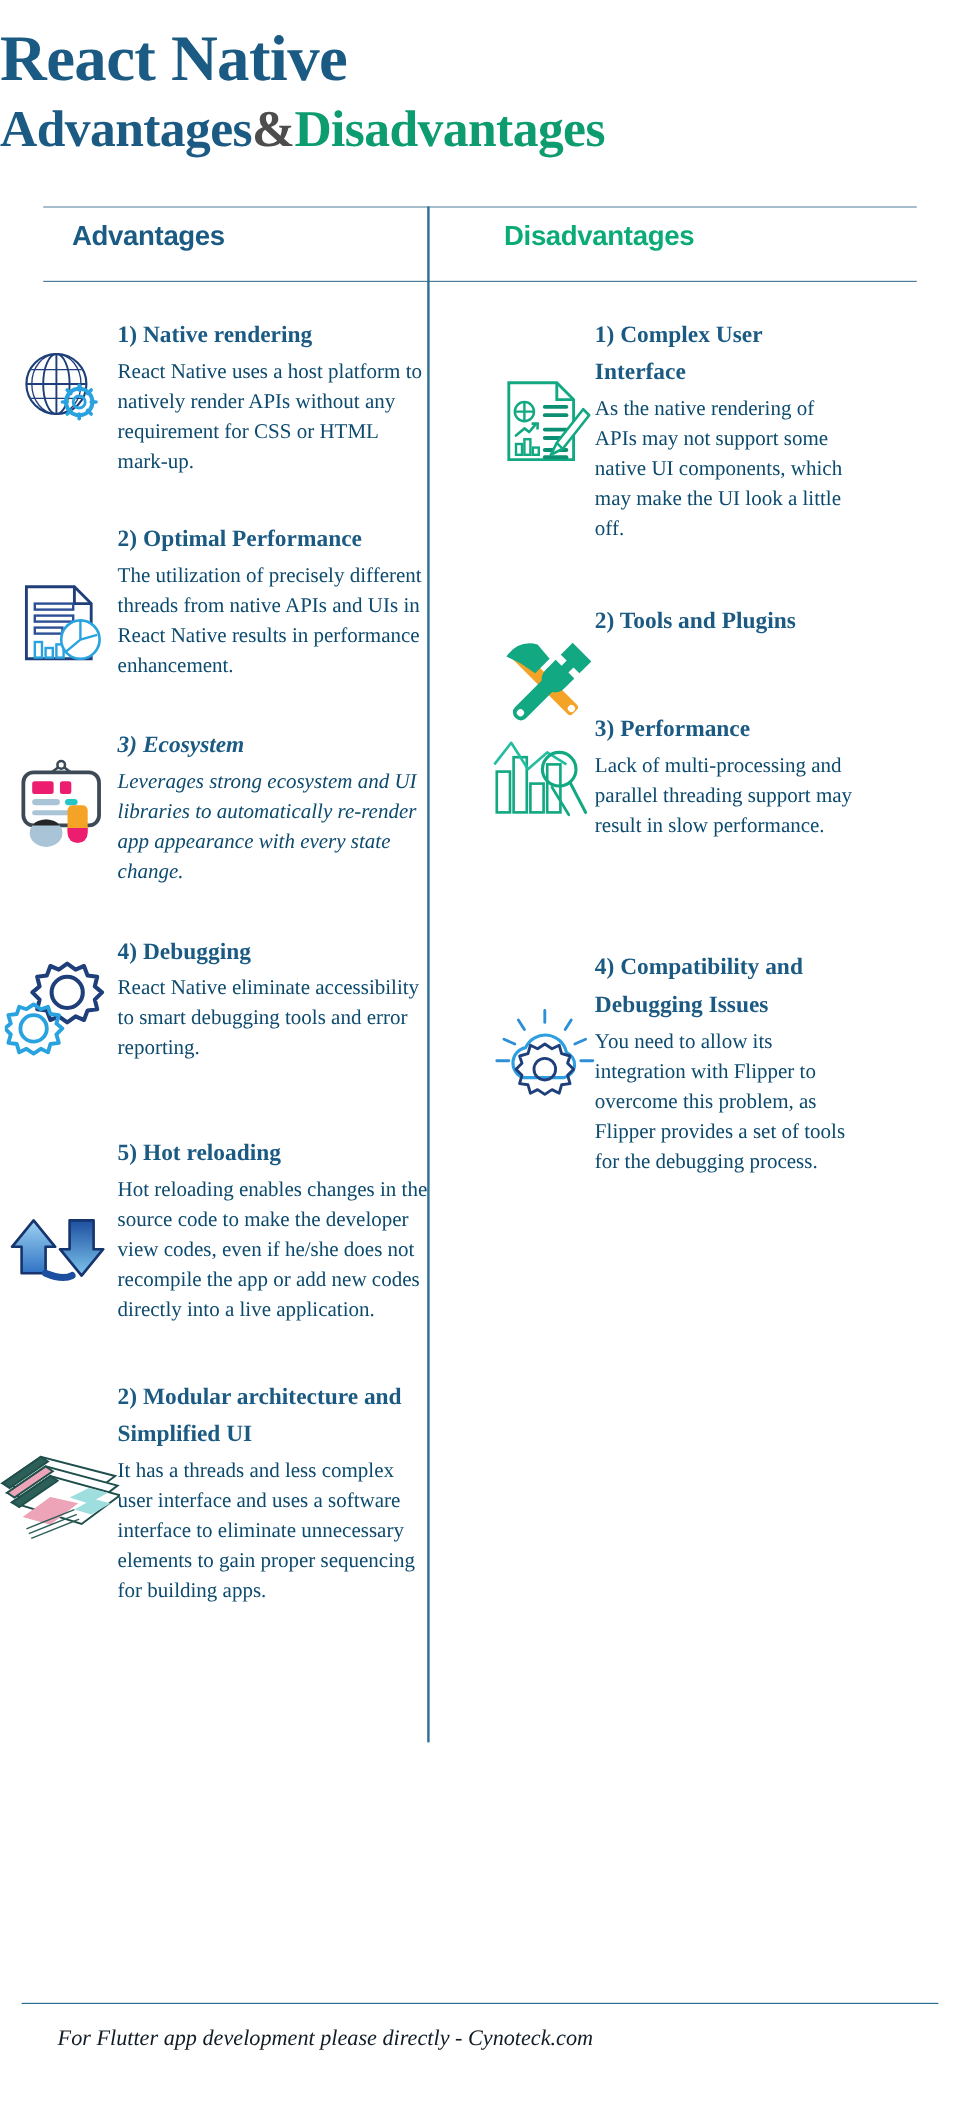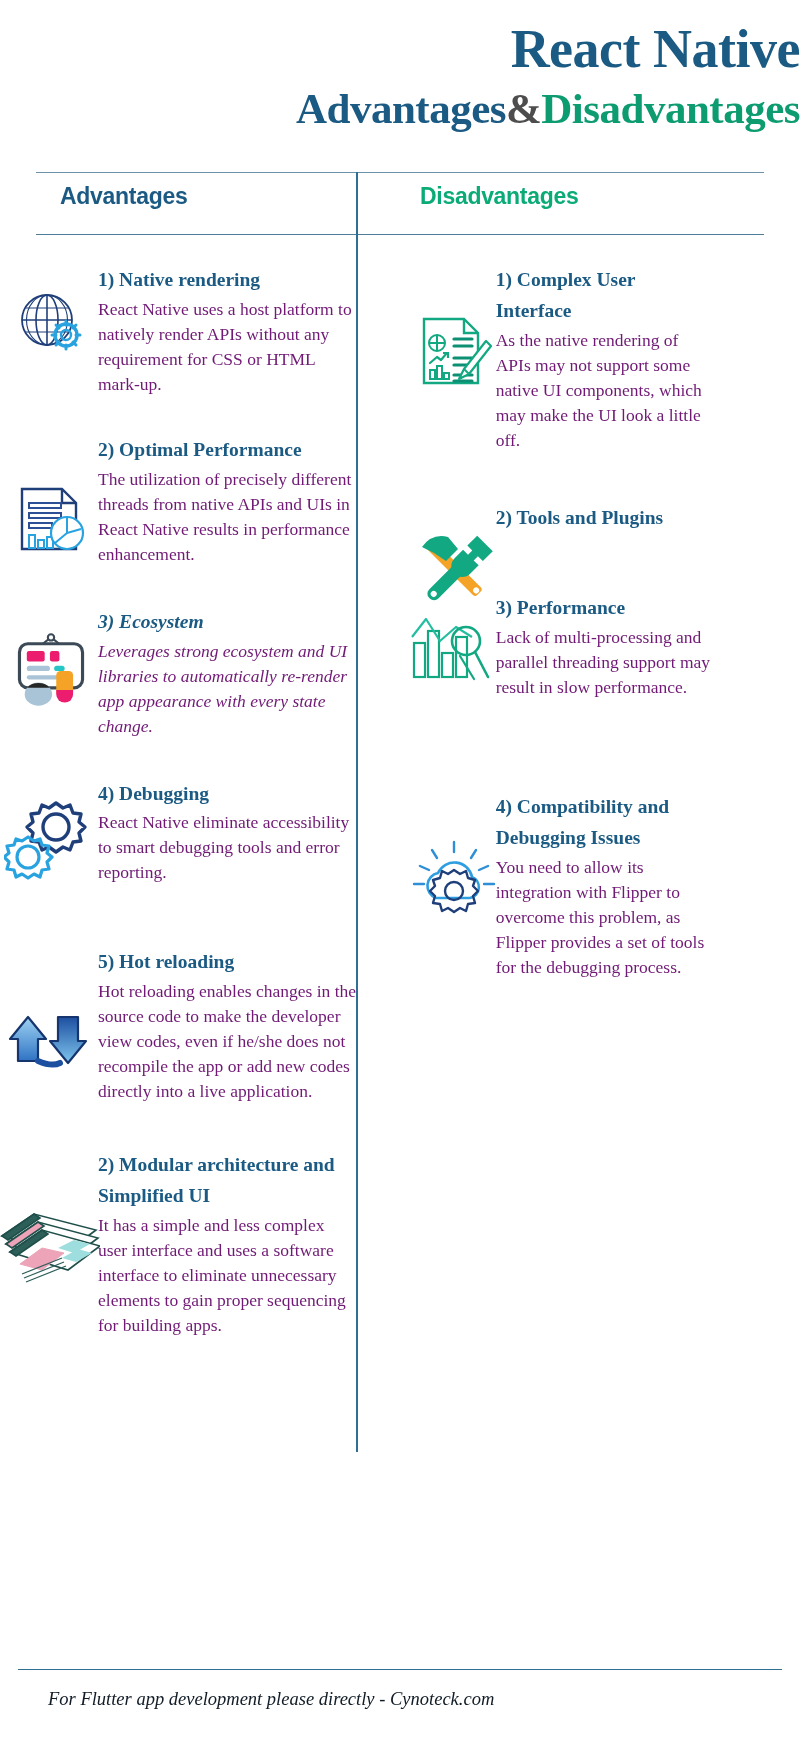--- a/index.html
+++ b/index.html
@@ -12,21 +12,21 @@
     height: 1752px;
     position: relative;
     font-family: "Liberation Serif", "DejaVu Serif", serif;
     color: #1b2c3f;
     overflow: hidden;
   }
 
   
   .header {
     padding-top: 22px;
-    text-align: right;
+    text-align: left;
   }
   .title-main {
     font-family: "Liberation Serif", "DejaVu Serif", serif;
     font-weight: bold;
     font-size: 54px;
     line-height: 1.0;
     color: #1b5a83;
     letter-spacing: -0.5px;
   }
   .title-sub {
@@ -131,21 +131,21 @@
     font-weight: bold;
     font-size: 19.5px;
     line-height: 1.58;
     color: #1b5a83;
     margin: 0 0 1px 0;
   }
   .entry-body {
     font-family: "Liberation Serif", "DejaVu Serif", serif;
     font-size: 17.5px;
     line-height: 1.43;
-    color: #701a75;
+    color: #0c4a6e;
     margin: 0;
   }
 
   
   .footer-rule {
     position: absolute;
     left: 18px;
     right: 18px;
     bottom: 82px;
     height: 1.5px;
@@ -313,21 +313,21 @@
           <path d="M58 56 L74 48 L90 52 L74 61 Z" fill="#9fdede"></path>
           <path d="M62 66 L78 57 L92 61 L76 70 Z" fill="#9fdede"></path>
           <g stroke="#2d5f59" stroke-width="1.2">
             <path d="M22 82 L62 66"></path>
             <path d="M24 86 L64 70"></path>
             <path d="M26 90 L66 74"></path>
           </g>
         </svg>
       </div>
       <p class="entry-title">2) Modular architecture and Simplified UI</p>
-      <p class="entry-body">It has a simple and less complex user interface and uses a software interface to eliminate unnecessary elements to gain proper sequencing for building apps.</p>
+      <p class="entry-body">It has a threads and less complex user interface and uses a software interface to eliminate unnecessary elements to gain proper sequencing for building apps.</p>
     </div>
 
   </div>
 
   <div class="col col-right">
 
     <div class="entry" style="margin-top:22px;margin-bottom:50px;">
       <div class="entry-icon" style="top:48px;">
         <svg viewBox="0 0 78 78" width="78" height="78">
           <path d="M8 6 H48 L62 20 V70 H8 Z" fill="#ffffff" stroke="#12a882" stroke-width="2.4"></path>

